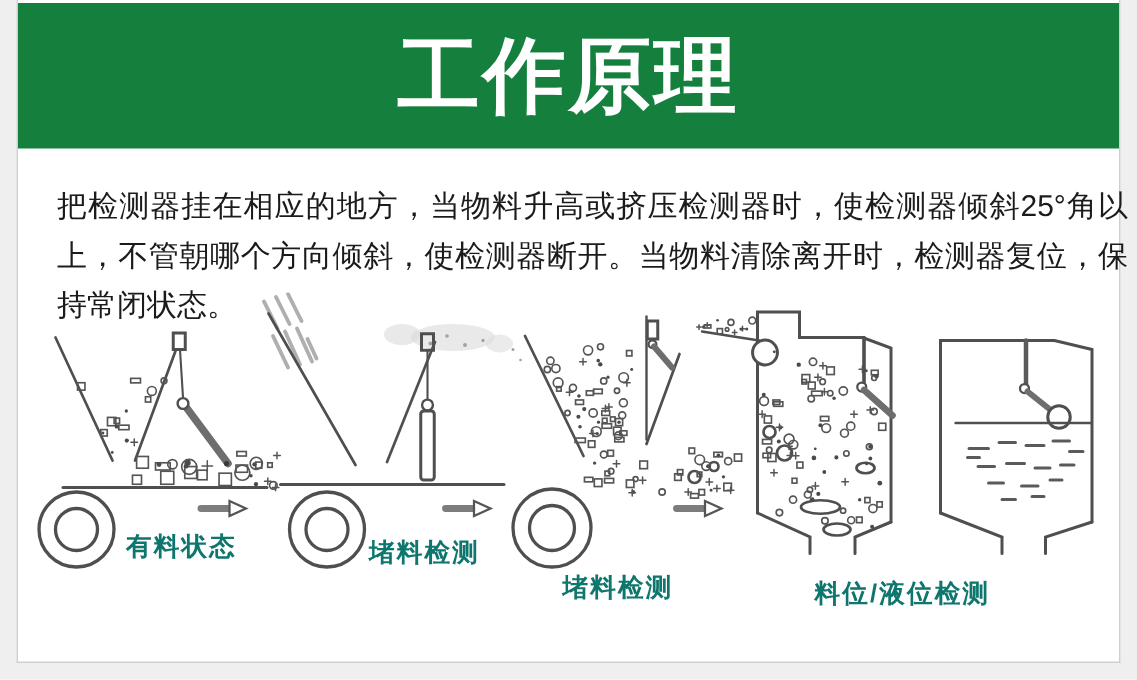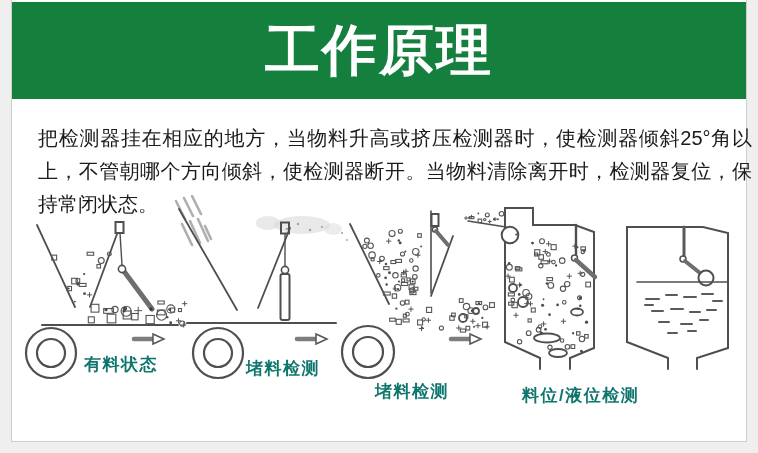--- a/index.html
+++ b/index.html
@@ -340,15 +340,15 @@
           <circle cx="485.4518266916275" cy="307.42931842803955" r="2.3804862260818482" stroke="#555" stroke-width="1.1" fill="none"></circle>
           <path d="M470.6439455032349,321.26605796813965H475.04394550323485M472.84394550323486,319.06605796813966V323.46605796813964" stroke="#555" stroke-width="1" fill="none"></path>
           <rect x="489.60830780267713" y="302.65898593664167" width="4.792345356941223" height="4.792345356941223" stroke="#555" stroke-width="1.1" fill="none"></rect>
         </g>
     </g>
   </svg>
 
   <div class="dlabel" style="left:84px;top:353px;">有料状态</div>
   <div class="dlabel" style="left:246px;top:357px;">堵料检测</div>
   <div class="dlabel" style="left:375px;top:360px;margin-top:20px;">堵料检测</div>
-  <div class="dlabel" style="left:522px;top:384px;">料位/液位检测</div>
+  <div class="dlabel" style="left:543px;top:384px;">料位/液位检测</div>
 
 </div>
 
 </body></html>

